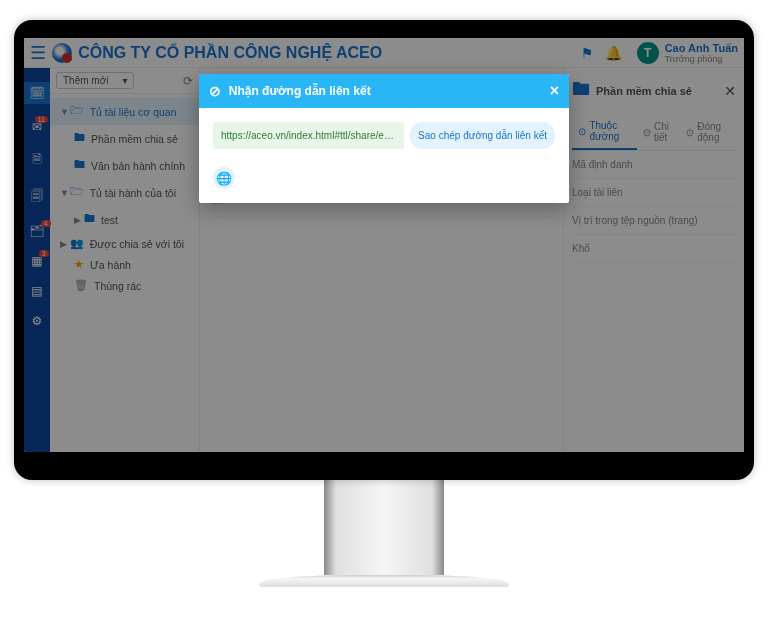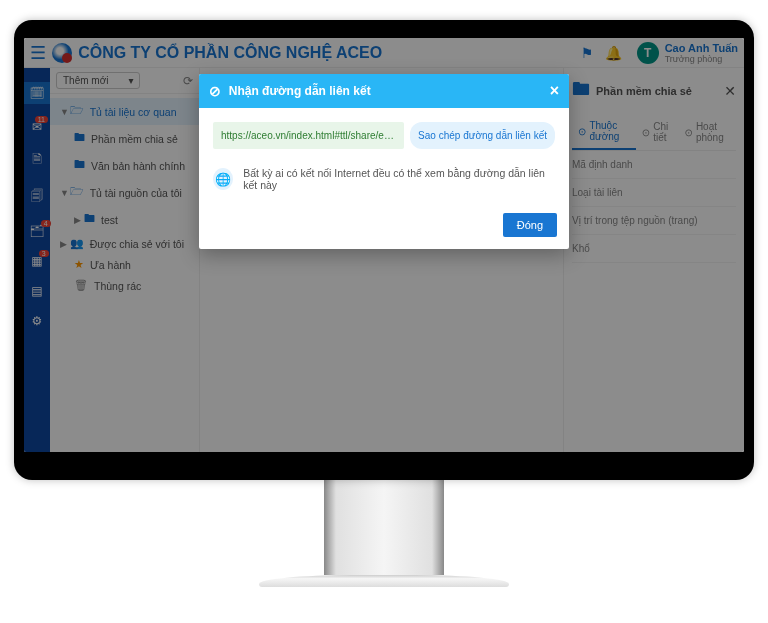--- a/index.html
+++ b/index.html
@@ -137,21 +137,21 @@
     color: #555;
   }
   .sb-toolbar {
     display: flex; align-items: center;
     padding: 4px 6px;
     border-bottom: 1px solid #eee;
   }
   .sb-add-btn {
     border: 1px solid #ccc; border-radius: 3px;
     padding: 2px 6px; font-size: 10px;
-    display: flex; align-items: center; gap: 20px;
+    display: flex; align-items: center; gap: 14px;
     color: #555;
   }
   .sb-refresh { margin-left: auto; color: #888; font-size: 12px; }
   .sb-group { padding: 4px 0; }
   .sb-item {
     display: flex; align-items: center;
     padding: 4px 6px 4px 10px;
   }
   .sb-item.level2 { padding-left: 24px; }
   .sb-item.active { background: #e3f2fd; color: #1976d2; }
@@ -320,21 +320,21 @@
               <span class="sb-icon sb-folder">🖿</span>
               <span>Phần mềm chia sẻ</span>
             </div>
             <div class="sb-item level2">
               <span class="sb-icon sb-folder">🖿</span>
               <span>Văn bản hành chính</span>
             </div>
             <div class="sb-item">
               <span class="sb-caret">▼</span>
               <span class="sb-icon sb-folder-open">🗁</span>
-              <span>Tủ tài nguồn của tôi</span>
+              <span>Tủ tài hành của tôi</span>
             </div>
             <div class="sb-item level2">
               <span class="sb-caret">▶</span>
               <span class="sb-icon sb-folder">🖿</span>
               <span>test</span>
             </div>
             <div class="sb-item">
               <span class="sb-caret">▶</span>
               <span class="sb-icon">👥</span>
               <span>Được chia sẻ với tôi</span>
@@ -386,21 +386,21 @@
               <div class="dtab active">
                   <span>⊙</span>
                   <span>Thuộc đường</span>
                 </div>
               <div class="dtab">
                   <span>⊙</span>
                   <span>Chi tiết</span>
                 </div>
               <div class="dtab">
                   <span>⊙</span>
-                  <span>Hoạt phòng</span>
+                  <span>Đóng động</span>
                 </div>
             </div>
             <div class="dprop">Mã định danh</div>
             <div class="dprop">Loại tài liên</div>
             <div class="dprop">Vị trí trong tệp nguồn (trang)</div>
             <div class="dprop">Khổ</div>
           </div>
         </div>
       </div>
 
@@ -412,25 +412,21 @@
           <span>Nhận đường dẫn liên kết</span>
           <span class="modal-close">×</span>
         </div>
         <div class="modal-body">
           <div class="link-row">
             <div class="link-input">https://aceo.vn/index.html#ttl/share/eyJ0dGxfdHJlZV9mb2xkZXJzX2...</div>
             <div class="copy-btn">Sao chép đường dẫn liên kết</div>
           </div>
           <div class="info-row">
             <div class="globe-icon">🌐</div>
-            <div class="info-text">Bất kỳ ai có kết nối Internet đều có thể xem bằng đường dẫn liên kết này</div>
-          </div>
-        </div>
-        <div class="modal-footer">
-          <div class="close-btn">Đóng</div>
+          </div>
         </div>
       </div>
 
     </div>
     <div class="apple-logo"></div>
   </div>
   <div class="stand-neck"></div>
   <div class="stand-base"></div>
 </div>
 

